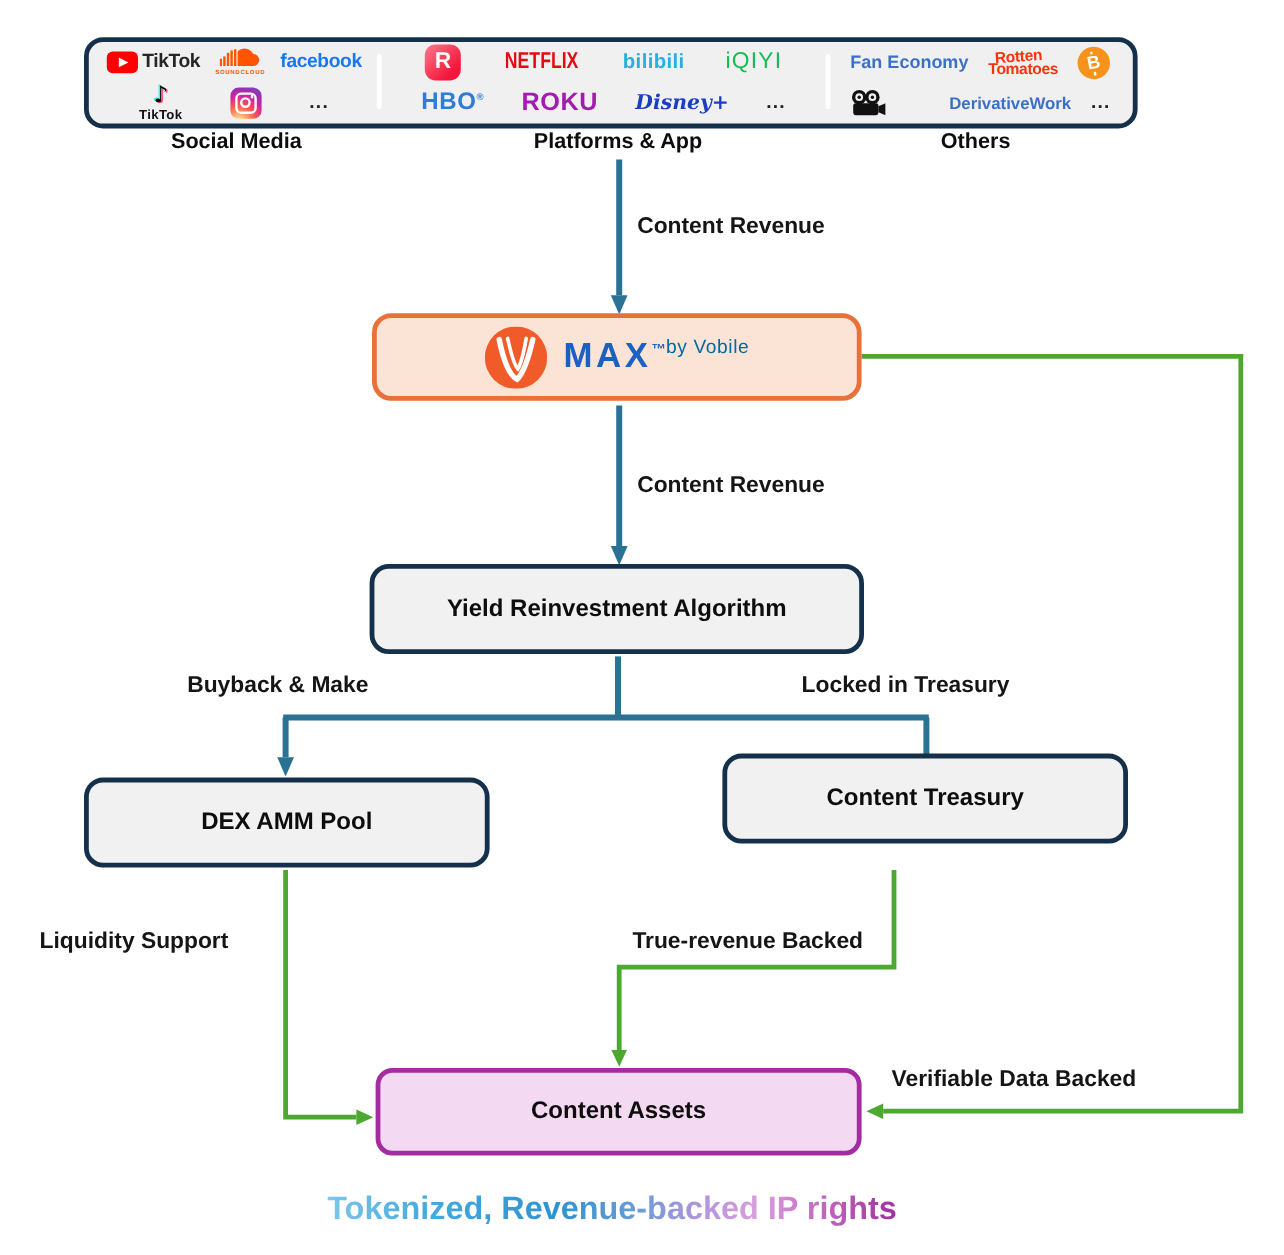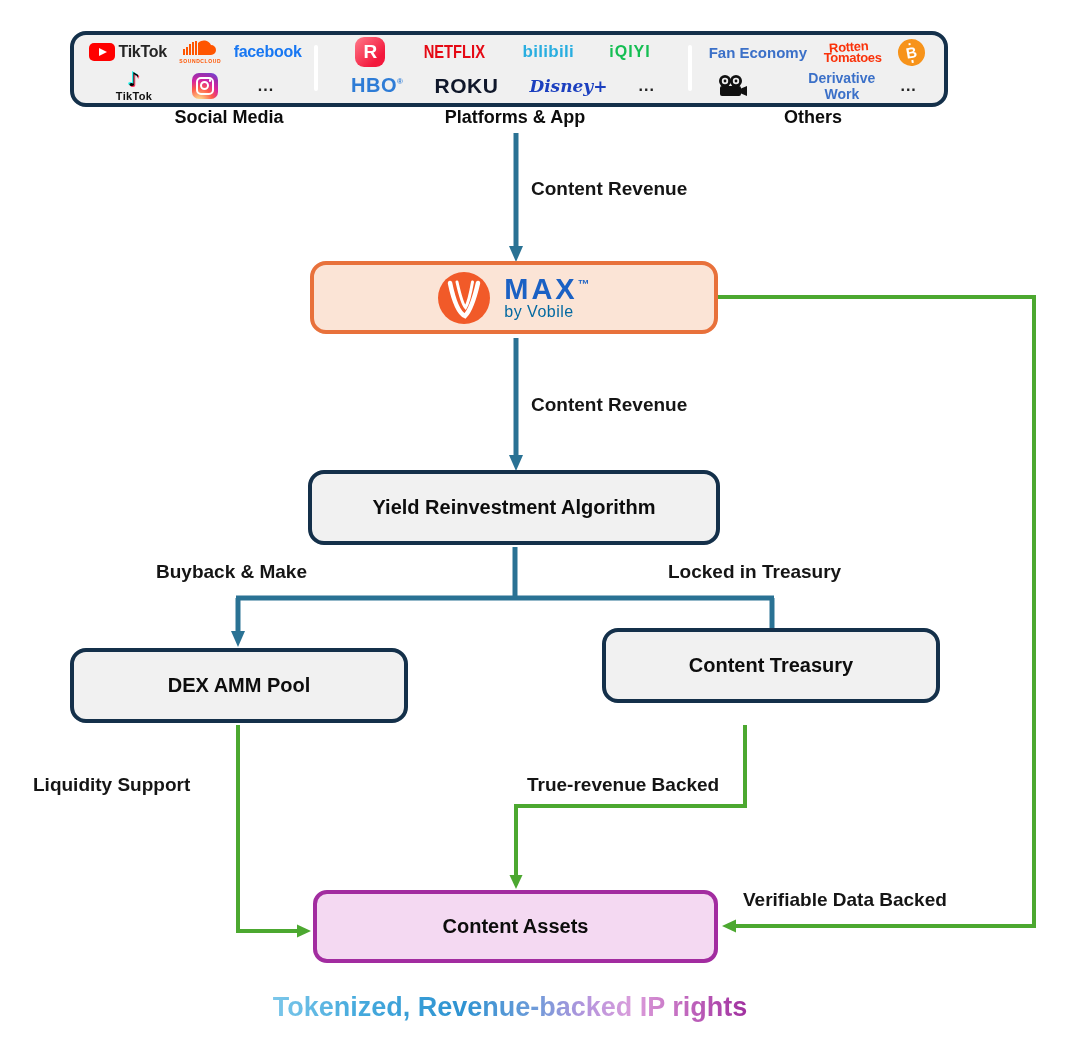--- a/index.html
+++ b/index.html
@@ -40,46 +40,46 @@
   .ig{width:26px;height:26px;border-radius:7px;display:flex;align-items:center;justify-content:center;
     background:radial-gradient(circle at 28% 110%,#fdf497 0%,#fd5949 40%,#d6249f 62%,#9b2fae 80%,#5f4ee8 100%);}
   .ig-cam{width:14px;height:14px;border:2px solid #fff;border-radius:5px;position:relative;display:block;}
   .ig-cam::before{content:"";position:absolute;inset:2.5px;border:2px solid #fff;border-radius:50%;}
   .ig-cam::after{content:"";position:absolute;top:0.5px;right:0.5px;width:2.4px;height:2.4px;background:#fff;border-radius:50%;}
 
   .rlogo{width:30px;height:30px;border-radius:9px;background:linear-gradient(135deg,#FF7A8A 0%,#F3183C 75%);
     color:#fff;font-weight:800;font-size:19px;display:flex;align-items:center;justify-content:center;}
   .netflix{display:inline-block;color:#E50914;font-weight:800;font-size:16px;transform:scale(0.92,1.2);letter-spacing:0px;}
   .bili{color:#29AEE0;font-weight:bold;font-size:17px;letter-spacing:0.3px;}
-  .iqiyi{color:#15BE53;font-weight:700;font-size:16px;letter-spacing:1px;}
+  .iqiyi{color:#15BE53;font-weight:400;font-size:19px;letter-spacing:1px;}
   .hbo{color:#2E7CD6;font-weight:800;font-size:20px;letter-spacing:0.5px;}
   .hbo sup{font-size:8px;}
-  .roku{color:#0f172a;font-weight:800;font-size:21px;letter-spacing:0.5px;}
+  .roku{color:#a21caf;font-weight:800;font-size:21px;letter-spacing:0.5px;}
   .disney{font-family:"DejaVu Serif",serif;font-style:italic;font-weight:bold;color:#1B3FBF;font-size:17px;}
 
   .fan{color:#3B70C8;font-weight:bold;font-size:15px;}
   .rt{display:flex;flex-direction:column;align-items:center;line-height:0.85;color:#FA320A;font-weight:800;font-size:13px;letter-spacing:-0.3px;}
   .rt-line1{transform:rotate(-4deg) translateX(-4px);}
   .btc{width:27px;height:27px;border-radius:50%;background:#F7931A;display:flex;align-items:center;justify-content:center;transform:rotate(-10deg);}
   .btc-b{color:#fff;font-weight:800;font-size:15px;position:relative;line-height:1;}
   .btc-b::before{content:"";position:absolute;top:-2.5px;left:3.5px;width:2px;height:2.5px;background:#fff;}
   .btc-b::after{content:"";position:absolute;bottom:-2.5px;left:3.5px;width:2px;height:2.5px;background:#fff;}
-  .dw{display:flex;flex-direction:column;align-items:center;color:#3B70C8;font-weight:bold;font-size:14px;line-height:1.15;margin-left:36px;}
+  .dw{display:flex;flex-direction:row;align-items:center;color:#3B70C8;font-weight:bold;font-size:14px;line-height:1.15;margin-left:36px;}
 
   
   .node{position:absolute;box-sizing:border-box;display:flex;align-items:center;justify-content:center;
     border-radius:16px;font-size:20px;font-weight:bold;color:#0d0d0d;z-index:2;
     background:#F1F1F1;border:4px solid #14304A;white-space:nowrap;}
   .max{left:310px;top:261px;width:408px;height:73px;background:#FBE4D6;border-color:#E8713B;gap:14px;}
   .yield{left:308px;top:470px;width:412px;height:75px;}
   .dex{left:70px;top:648px;width:338px;height:75px;}
   .treasury{left:602px;top:628px;width:338px;height:75px;}
   .assets{left:313px;top:890px;width:405px;height:73px;background:#F4D9F2;border-color:#A22CA0;border-radius:14px;}
 
-  .max-text{display:flex;flex-direction:column;align-items:flex-start;line-height:1.05;}
+  .max-text{display:flex;flex-direction:row;align-items:flex-start;line-height:1.05;}
   .max-title{font-size:29px;font-weight:600;color:#1B61C4;letter-spacing:3px;}
   .max-title sup{font-size:12px;letter-spacing:0;}
   .max-sub{font-size:16px;font-weight:500;color:#0369a1;letter-spacing:0.5px;}
 
   
   .flabel{position:absolute;font-size:19px;font-weight:bold;color:#151515;z-index:3;white-space:nowrap;}
 
   .footer{position:absolute;left:510px;top:992px;transform:translateX(-50%);
     font-size:27px;font-weight:bold;white-space:nowrap;z-index:3;
     background:linear-gradient(90deg,#7cc7ea 0%,#45aadd 18%,#2e93d1 40%,#6d9bd9 55%,#b595dd 66%,#db9ddb 76%,#c36cc0 86%,#a02f9f 100%);
@@ -191,21 +191,21 @@
         </svg>
         <span class="dw">
           <span>Derivative</span>
           <span>Work</span>
         </span>
         <span class="ellipsis">...</span>
       </div>
     </div>
   </div>
 
-  <div class="sec-label" style="left:197px;margin-left:32px;">Social Media</div>
+  <div class="sec-label" style="left:197px;">Social Media</div>
   <div class="sec-label" style="left:515px;">Platforms &amp; App</div>
   <div class="sec-label" style="left:813px;">Others</div>
 
   <div class="flabel" style="left:531px;top:178px;">Content Revenue</div>
   <div class="flabel" style="left:531px;top:394px;">Content Revenue</div>
   <div class="flabel" style="left:156px;top:561px;">Buyback &amp; Make</div>
   <div class="flabel" style="left:668px;top:561px;">Locked in Treasury</div>
   <div class="flabel" style="left:33px;top:774px;">Liquidity Support</div>
   <div class="flabel" style="left:527px;top:774px;">True-revenue Backed</div>
   <div class="flabel" style="left:743px;top:889px;">Verifiable Data Backed</div>

